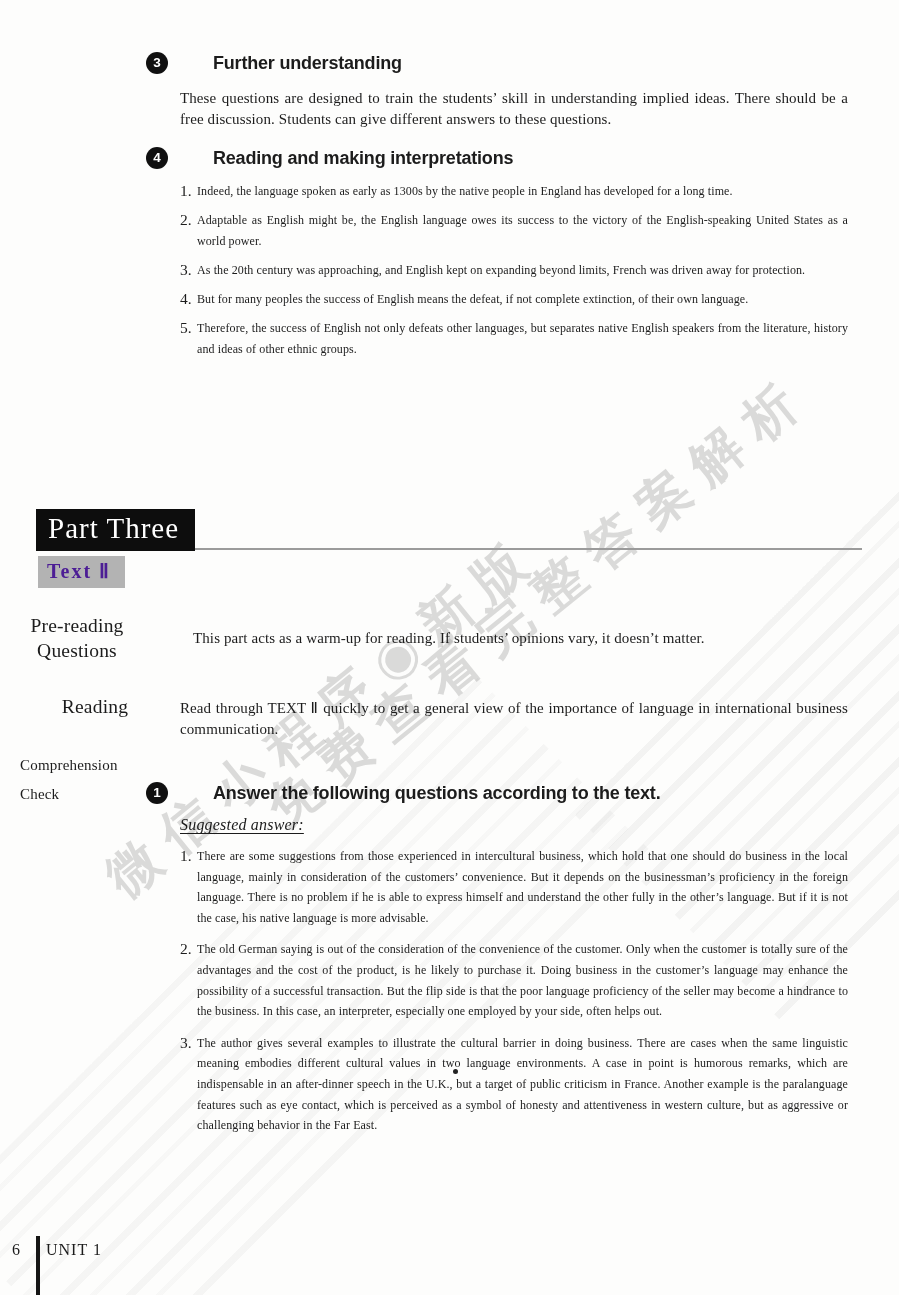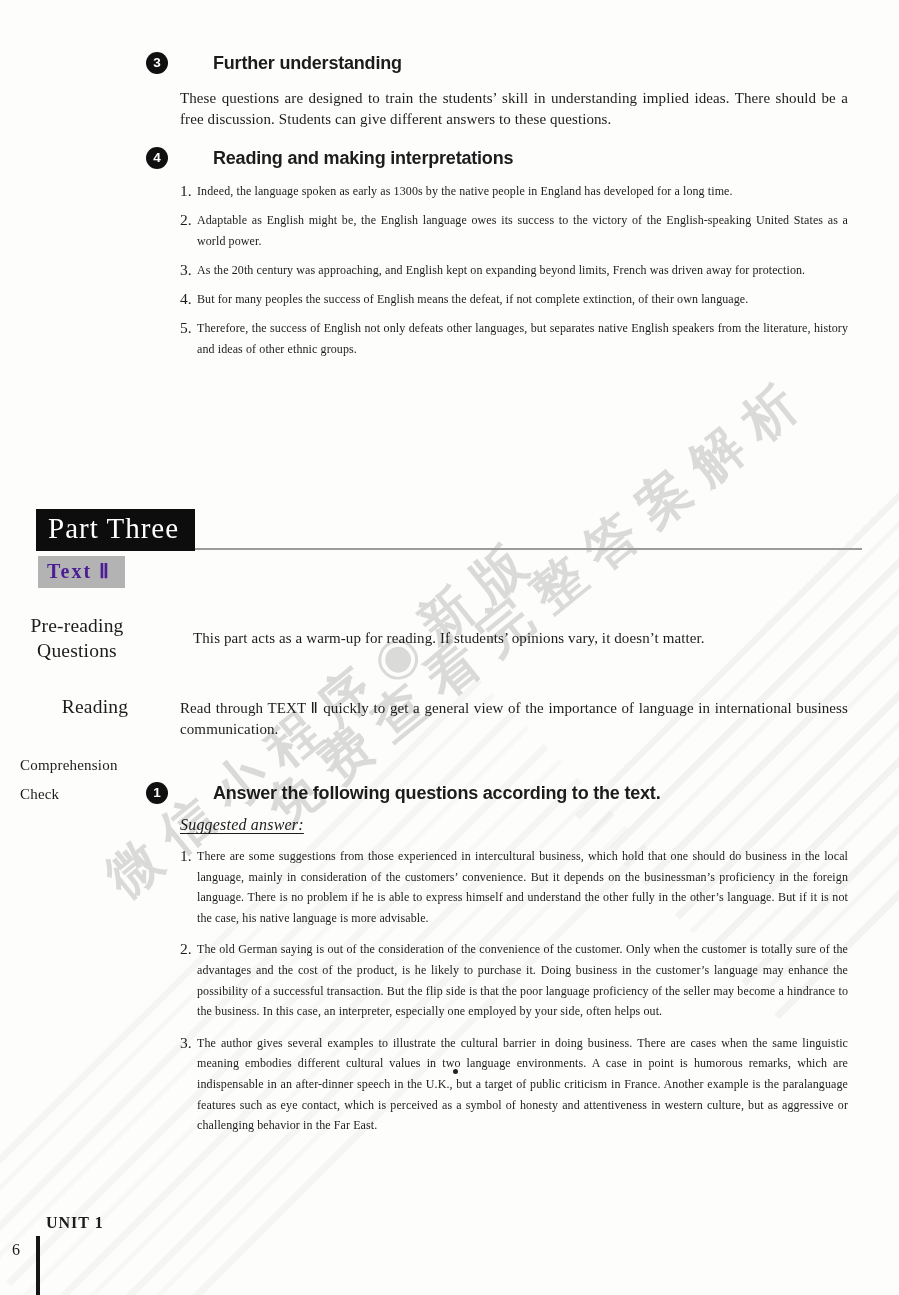--- a/index.html
+++ b/index.html
@@ -90,21 +90,21 @@
   .suggested{
     font-family:Liberation Serif, serif;
     font-style:italic;font-size:16px;
     text-decoration:underline;
     text-underline-offset:3px;
     letter-spacing:.2px;
   }
   
   .footer-num{left:12px;top:1241px;font-size:16px;}
   .footer-bar{left:36px;top:1236px;width:4px;height:59px;background:#151515;}
-  .footer-unit{left:46px;top:1214px;font-size:16px;letter-spacing:1px;font-weight:bold;}
+  .footer-unit{left:46px;top:1241px;font-size:16px;letter-spacing:1px;}
   .stray-dot{left:453px;top:1069px;width:5px;height:5px;border-radius:50%;background:#222;}
 </style>
 </head>
 <body>
 
 <div id="page">
 
   <div class="wm-layer">
     <div class="streak a"></div>
     <div class="streak b"></div>

